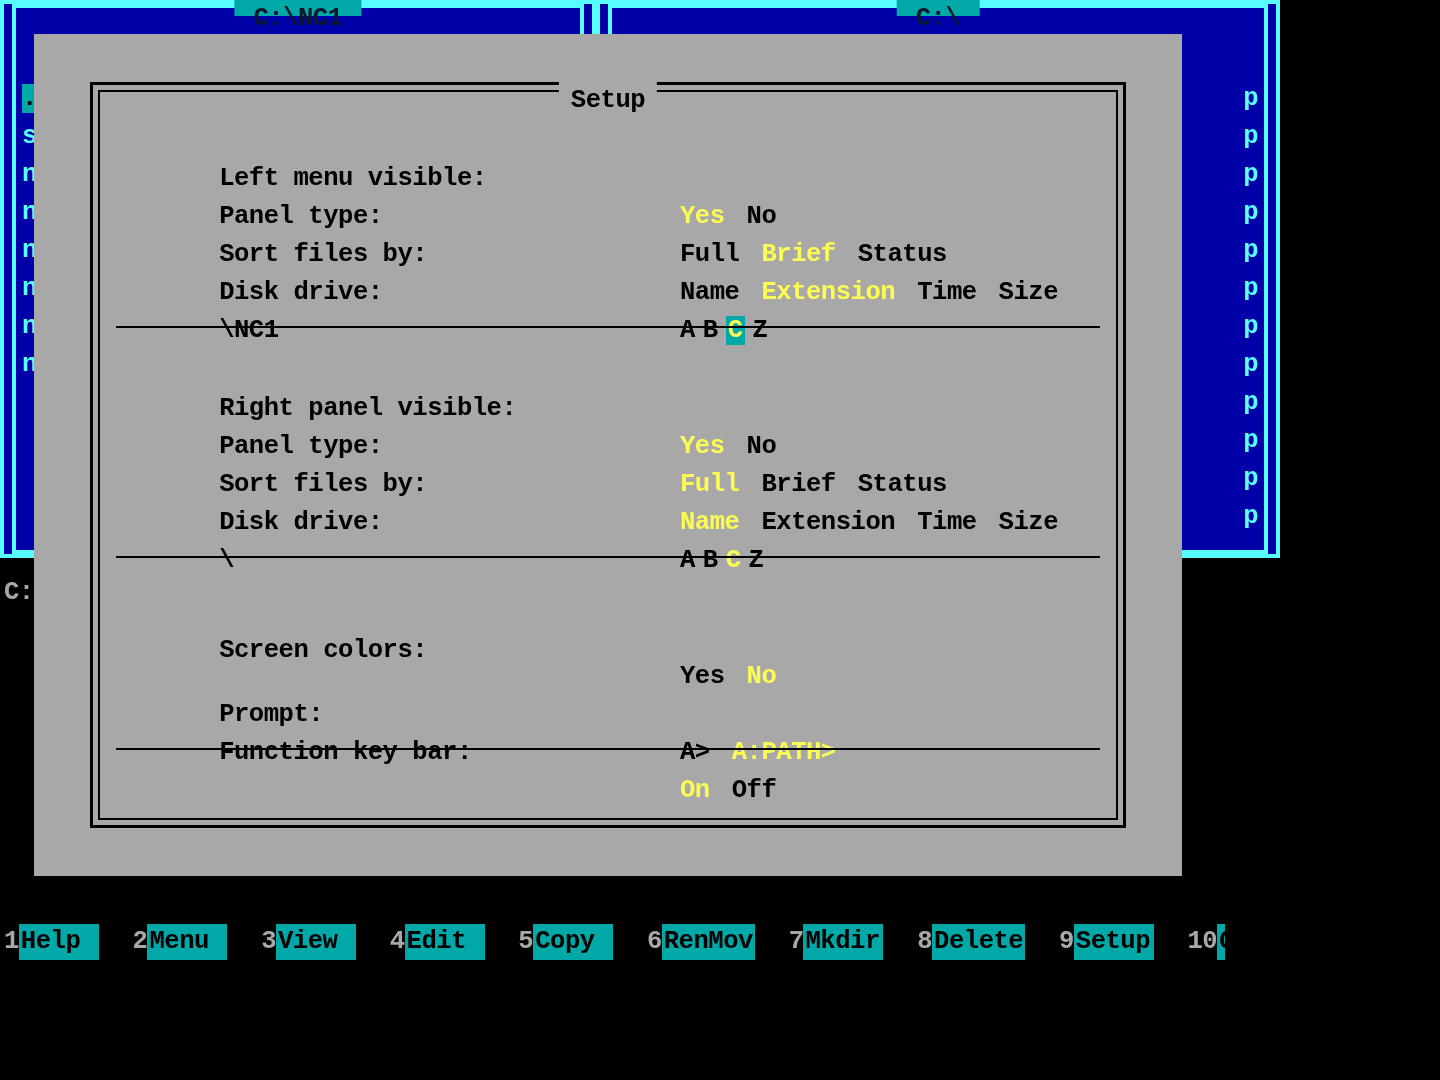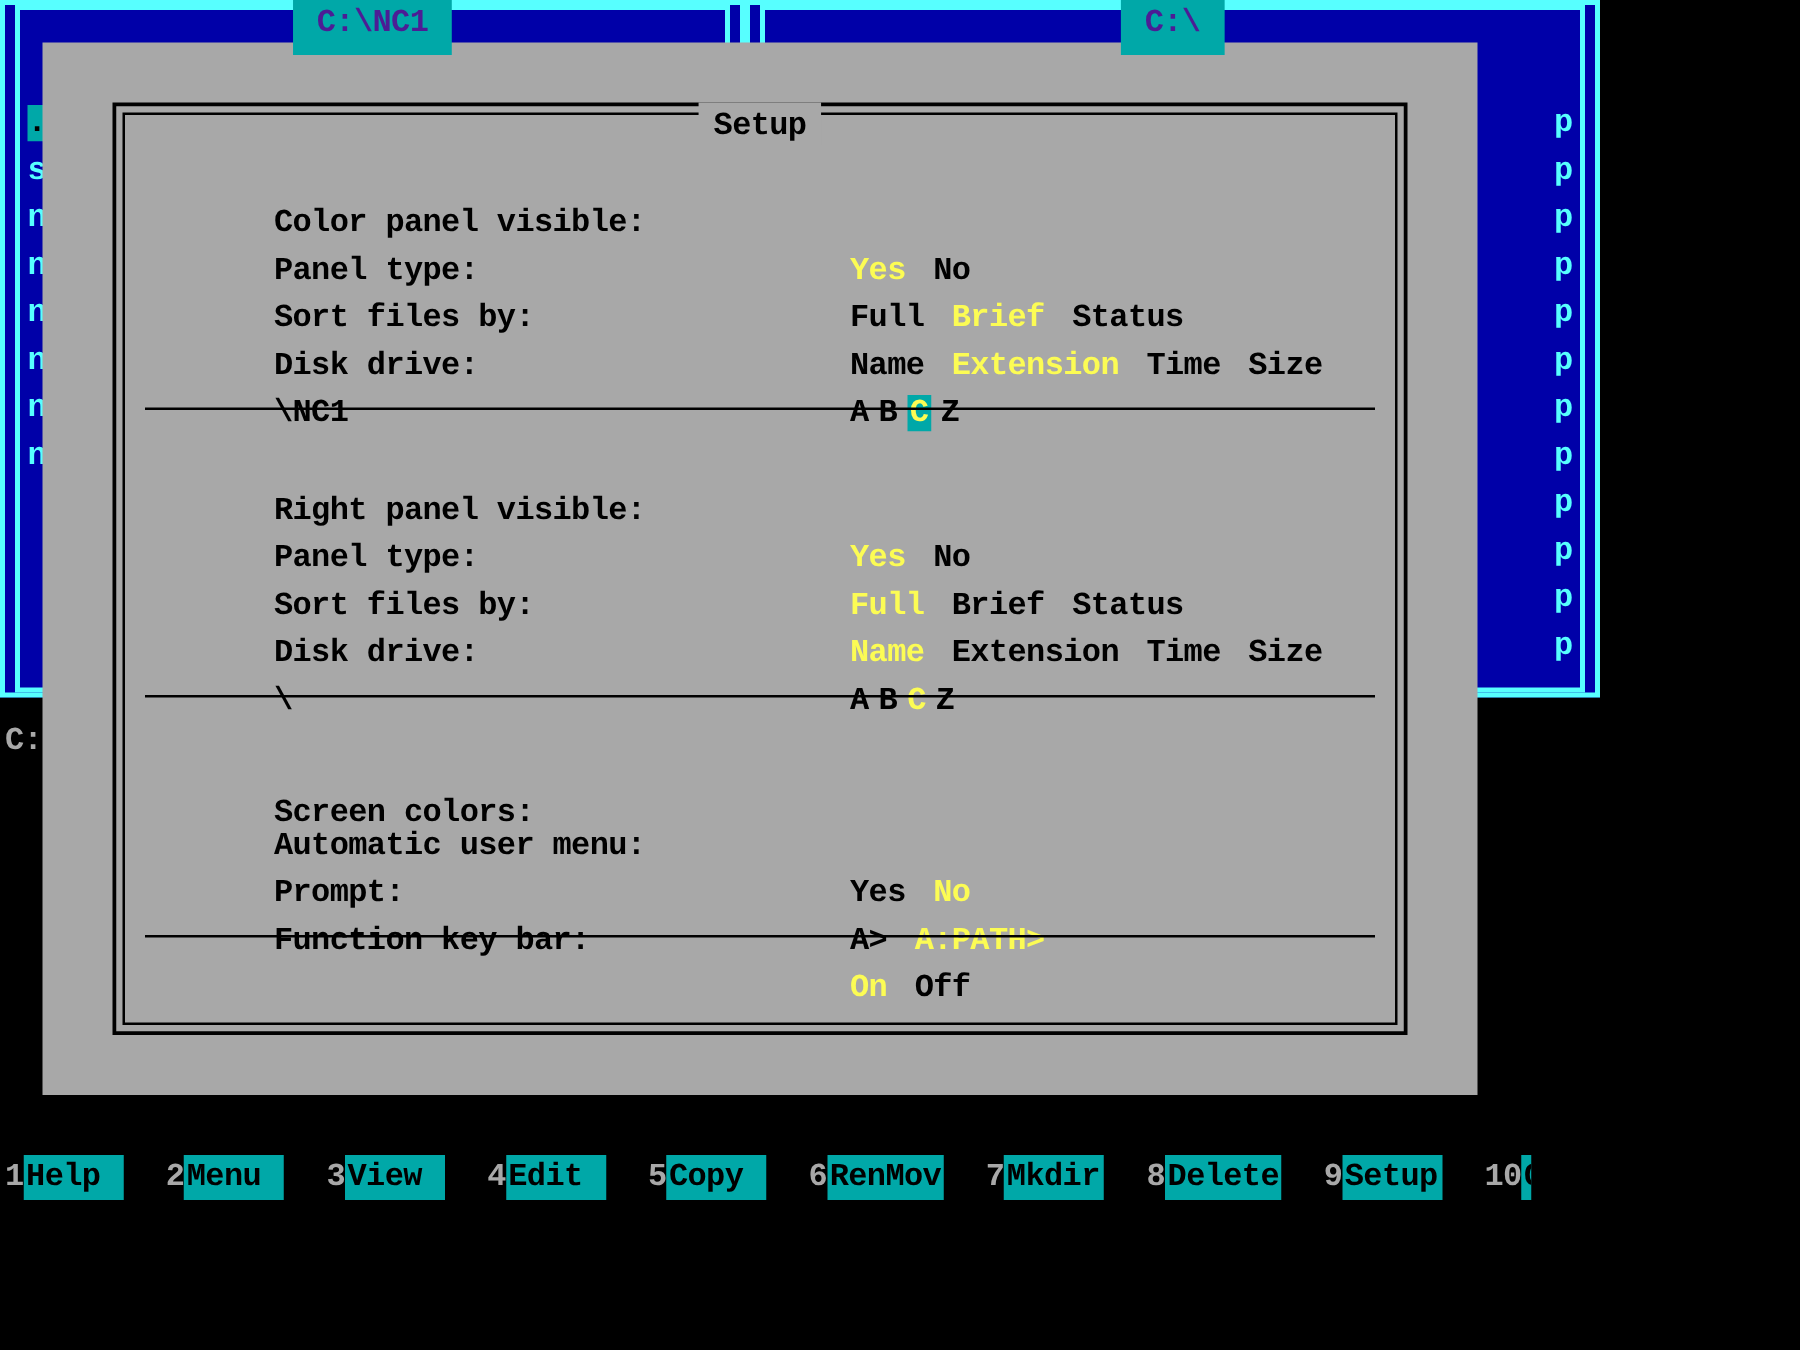--- a/index.html
+++ b/index.html
@@ -3,21 +3,21 @@
 <meta charset="utf-8">
 <style>
 html,body{margin:0;padding:0}
 body{width:1280px;height:960px;background:#000;font-family:"Courier New",monospace;font-size:25.6px;font-weight:bold;overflow:hidden;letter-spacing:-.5px;line-height:1.0;-webkit-font-smoothing:none;font-smooth:never}
 .screen{position:relative;width:1280px;height:960px}
 .panel{position:absolute;top:0;height:558px;background:#0000a8;box-sizing:border-box}
 .panel-left{left:0;width:596px}
 .panel-right{left:596px;width:684px}
 .panel-outer{position:absolute;inset:0;border:4px solid #57ffff}
 .panel-inner{position:absolute;left:12px;right:12px;top:4px;bottom:4px;border:4px solid #57ffff}
-.panel-title{position:absolute;top:0;left:50%;transform:translateX(-50%);background:#00a8a8;color:#4c1d95;padding:0 19px;font-weight:bold;z-index:2;height:44px;line-height:38px}
+.panel-title{position:absolute;top:0;left:50%;transform:translateX(-50%);background:#00a8a8;color:#0f172a;padding:0 19px;font-weight:bold;z-index:2;height:16px;line-height:38px}
 .panel-files{position:absolute;left:22px;top:80px;color:#57ffff;font-weight:bold}
 .panel-files-r{right:22px;left:auto;text-align:right}
 .fline{height:38px;line-height:38px}
 .f-dot{background:#00a8a8;color:#000;padding-right:2px}
 .prompt-line{position:absolute;left:0;top:560px;width:1280px;height:400px;background:#000;color:#a8a8a8}
 .prompt-text{position:absolute;left:4px;top:20px}
 .dialog{position:absolute;left:34px;top:34px;width:1148px;height:842px;background:#a8a8a8}
 .dlg-outer{position:absolute;left:56px;right:56px;top:48px;bottom:48px;border:3px solid #000}
 .dlg-inner{position:absolute;left:64px;right:64px;top:56px;bottom:56px;border:2px solid #000}
 .dlg-title{position:absolute;top:48px;left:50%;transform:translateX(-50%);background:#a8a8a8;padding:0 12px;color:#000;z-index:5;height:34px;line-height:38px}
@@ -75,21 +75,21 @@
   <div class="prompt-line">
     <span class="prompt-text">C:</span>
   </div>
 
   <div class="dialog">
     <div class="dlg-outer"></div>
       <div class="dlg-inner"></div>
     <div class="dlg-title">Setup</div>
 
     <div class="dlg-row" style="top:88px">
-      <span>Color panel visible:</span>
+      <span>Left menu visible:</span>
       <span class="opts"><span class="opt sel">Yes</span><span class="opt">No</span></span>
     </div>
     <div class="dlg-row" style="top:126px">
       <span>Panel type:</span>
       <span class="opts"><span class="opt">Full</span><span class="opt sel">Brief</span><span class="opt">Status</span></span>
     </div>
     <div class="dlg-row" style="top:164px">
       <span>Sort files by:</span>
       <span class="opts"><span class="opt">Name</span><span class="opt sel">Extension</span><span class="opt">Time</span><span class="opt">Size</span></span>
     </div>
@@ -120,21 +120,20 @@
     </div>
     <div class="dlg-row" style="top:470px">
       <span>\</span>
     </div>
     <div class="hr" style="top:522px"></div>
 
     <div class="dlg-row" style="top:560px">
       <span>Screen colors:</span>
     </div>
     <div class="dlg-row" style="top:586px">
-      <span>Automatic user menu:</span>
       <span class="opts"><span class="opt">Yes</span><span class="opt sel">No</span></span>
     </div>
     <div class="dlg-row" style="top:662px">
       <span>Function key bar:</span>
       <span class="opts"><span class="opt sel">On</span><span class="opt">Off</span></span>
     </div>
     <div class="dlg-row" style="top:624px">
       <span>Prompt:</span>
       <span class="opts"><span class="opt">A&gt;</span><span class="opt sel">A:PATH&gt;</span></span>
     </div>

